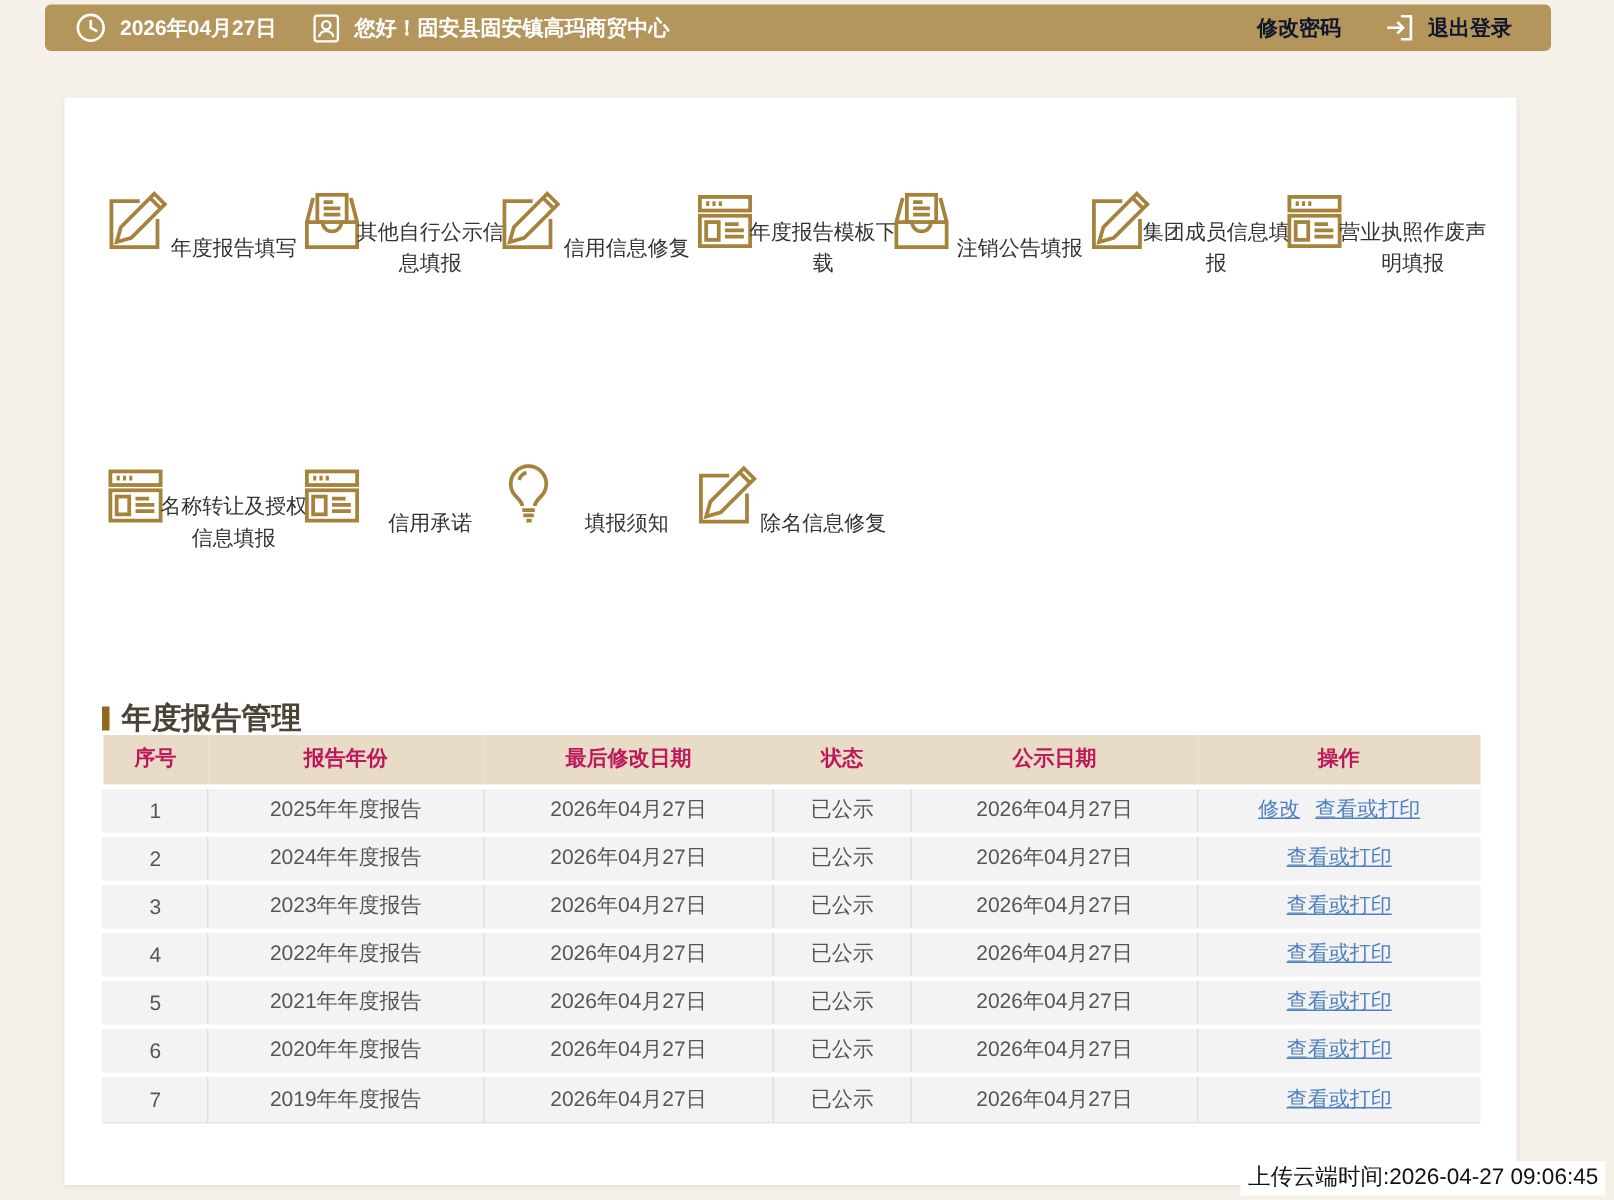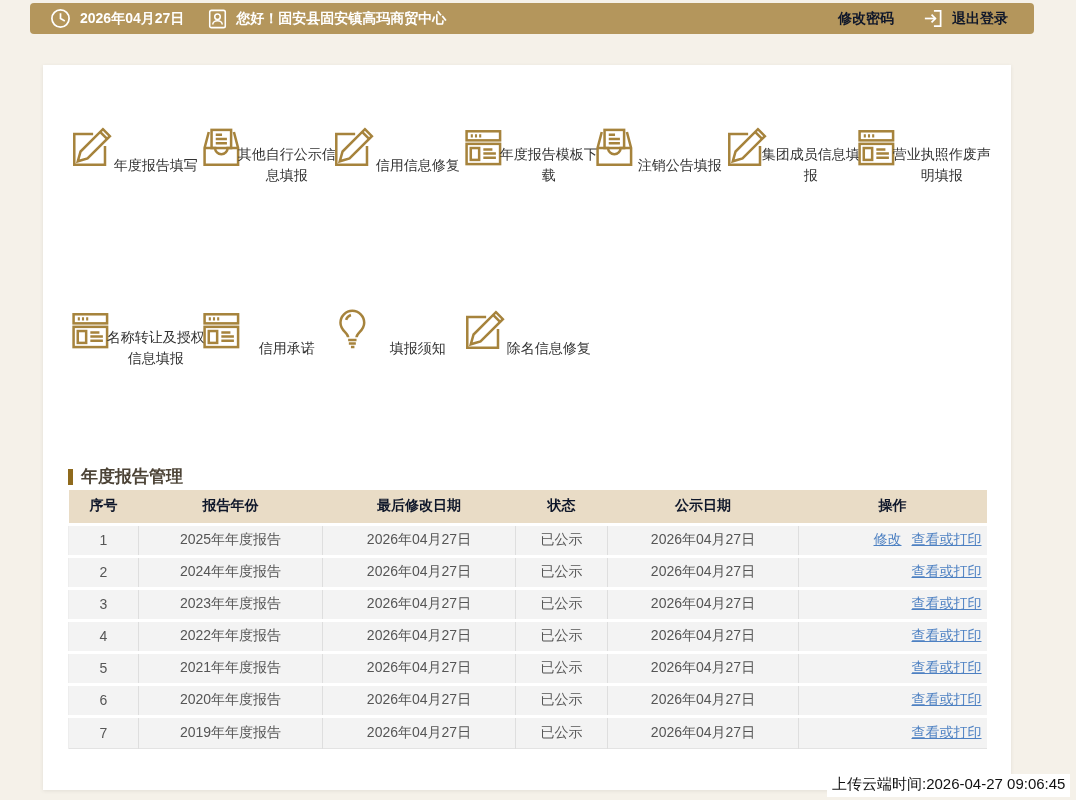--- a/index.html
+++ b/index.html
@@ -39,44 +39,44 @@
   }
   .shortcut .glyph { width:64px; height:64px; }
   .shortcut .lbl {
     margin-top:16px; width:148px; margin-left:-8.5px; margin-right:-8.5px;
     text-align:center; font-size:14px; color:#333; line-height:1.5;
   }
   
   .section-head {
     position:absolute; left:25px; top:400px;
     display:flex; align-items:center;
-    font-size:17px; color:#4c4336; font-weight:600;
+    font-size:20px; color:#4c4336; font-weight:600;
   }
   .section-head .bar {
     width:5px; height:16px; background:#8f6a1d; margin-right:8px;
   }
   
   .report-table {
     position:absolute; left:25px; top:425px; width:918px;
     border-collapse:collapse; table-layout:fixed;
     font-size:14px; color:#555;
   }
   .report-table thead th {
-    background:#e9dcc6; color:#0f172a; font-weight:bold;
+    background:#e9dcc6; color:#be185d; font-weight:bold;
     height:34px; text-align:center;
   }
   .report-table tbody tr {
     background:#f3f3f3;
     border-top:3px solid #fff; border-bottom:1px solid #e3e3e3;
   }
   .report-table tbody td {
     height:32px; text-align:center;
     border-right:1px solid #dedede;
   }
-  .report-table tbody td:last-child { border-right:none;text-align:right; }
+  .report-table tbody td:last-child { border-right:none; }
   .report-table tbody td:first-child { border-left:1px solid #ededed; }
   .report-table a {
     color:#4d80c2; text-decoration:underline; cursor:pointer; margin:0 5px;
   }
   
   .upload-time {
     position:absolute; left:827px; top:774px;
     background:#fff; padding:1px 5px 3px 5px;
     font-size:15px; color:#111; white-space:nowrap;
   }

